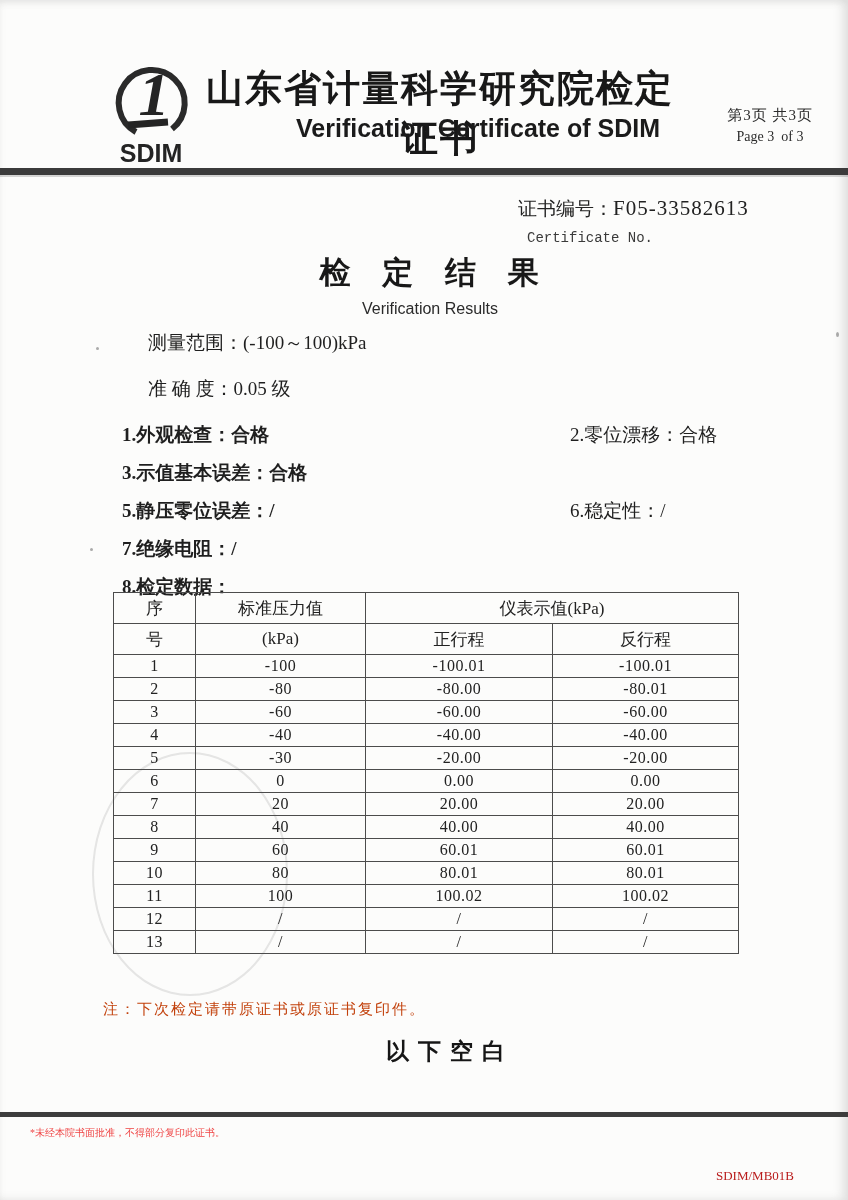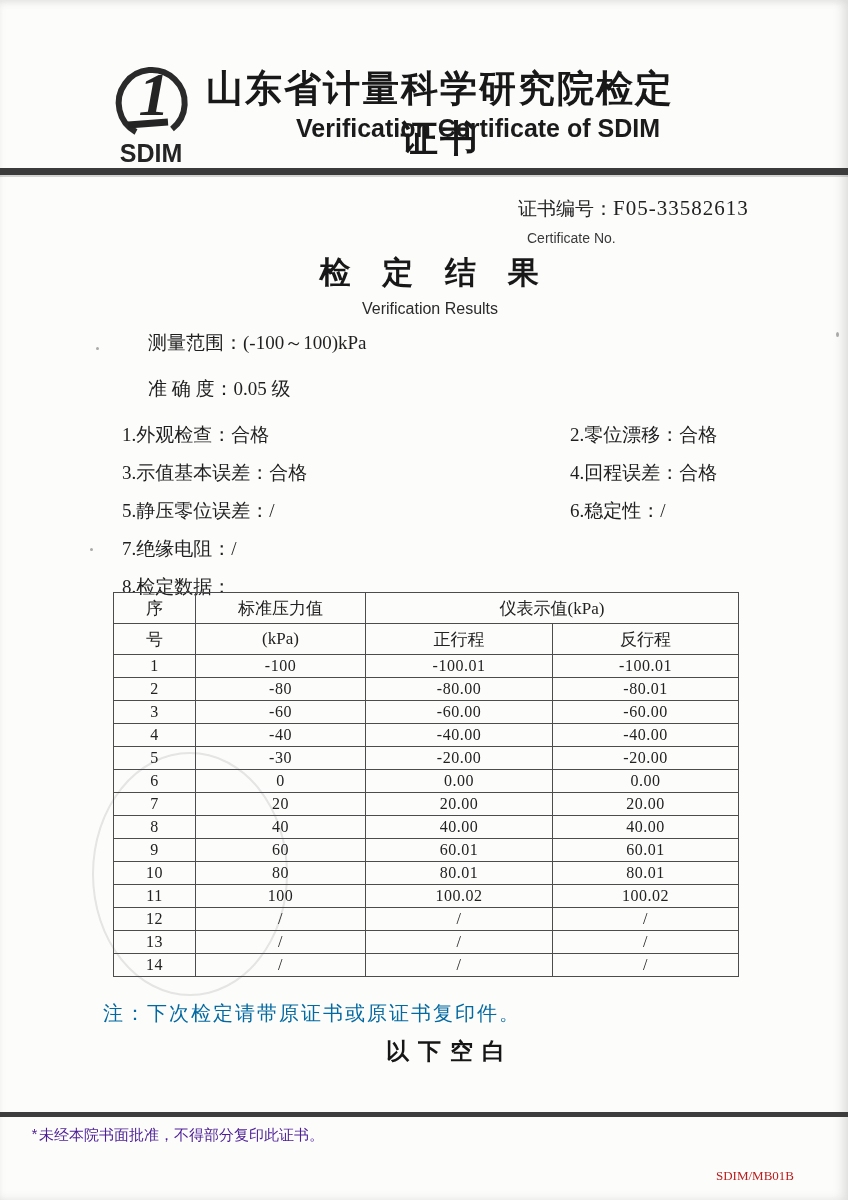--- a/index.html
+++ b/index.html
@@ -26,56 +26,56 @@
     font-family:"Liberation Sans","DejaVu Sans",sans-serif;color:#1b1b1b;
   }
   .page-info{position:absolute;left:700px;top:106px;width:140px;text-align:center;color:#2c2c2c;}
   .page-zh{font-size:15px;letter-spacing:1px;}
   .page-en{font-size:14px;margin-top:4px;white-space:pre;}
   .rule-top{position:absolute;left:0;top:168px;width:848px;height:7px;background:#3b3b3b;box-shadow:0 2px 0 rgba(90,90,90,.25);}
   
   .cert-line{position:absolute;left:518px;top:196px;font-size:19px;color:#222;}
   .cert-line .num{font-size:21px;letter-spacing:1px;}
   .cert-sub{position:absolute;left:527px;top:230px;font-size:14px;color:#3a3a3a;
-    font-family:Liberation Sans, sans-serif;}
+    font-family:Liberation Mono, monospace;}
   
   .sec-title{position:absolute;left:0;top:252px;width:870px;text-align:center;
     font-size:31px;font-weight:bold;letter-spacing:12px;color:#181818;}
   .sec-sub{position:absolute;left:0;top:300px;width:860px;text-align:center;font-size:16px;color:#2a2a2a;
     font-family:"Liberation Sans","DejaVu Sans",sans-serif;}
   
   .param-range{position:absolute;left:148px;top:330px;font-size:19px;}
   .param-acc{position:absolute;left:148px;top:376px;font-size:19px;}
   
   .items{position:absolute;left:122px;top:422px;width:660px;}
   .item-row{display:flex;height:38px;align-items:flex-start;}
   .item-cell{font-size:19px;color:#1f1f1f;}
-  .item-left{width:448px;}
+  .item-left{width:448px;font-weight:bold;}
   .item-right{width:212px;}
   
   .stamp{position:absolute;left:92px;top:752px;width:192px;height:240px;border:2px solid rgba(160,160,160,0.25);
     border-radius:50%;}
   table.data{
     position:absolute;left:113px;top:592px;width:625px;
     border-collapse:collapse;table-layout:fixed;
     font-size:16px;color:#222;background:transparent;
   }
   table.data th,table.data td{
     border:1.6px solid #4c4c4c;text-align:center;vertical-align:middle;
     padding:0;font-weight:normal;background:transparent;
   }
   table.data th{height:30px;font-size:17px;}
   table.data td{height:22px;letter-spacing:0.5px;}
   col.c-no{width:82px;} col.c-std{width:170px;} col.c-fwd{width:187px;} col.c-rev{width:186px;}
   
-  .note{position:absolute;left:103px;top:1000px;font-size:20px;letter-spacing:2px;color:#0369a1;}
+  .note{position:absolute;left:103px;top:1000px;font-size:15px;letter-spacing:2px;color:#c2410c;}
   .blank-marker{position:absolute;left:0;top:1036px;width:900px;text-align:center;
     font-size:23px;font-weight:bold;letter-spacing:9px;color:#161616;}
   .rule-bottom{position:absolute;left:0;top:1112px;width:848px;height:5px;background:#3d3d3d;}
-  .foot1{position:absolute;left:30px;top:1126px;font-size:15px;color:#4c1d95;font-family:Liberation Mono, monospace;}
+  .foot1{position:absolute;left:30px;top:1126px;font-size:10px;color:#ef4444;}
   .foot2{position:absolute;left:30px;top:1148px;font-size:15px;color:#2a2a2a;}
   .form-code{position:absolute;left:716px;top:1168px;font-size:13px;color:#b91c1c;}
   
   .speck{position:absolute;background:rgba(90,90,90,.5);border-radius:50%;}
 </style>
 </head>
 <body>
 
 <div class="page">
 
@@ -84,20 +84,24 @@
       <path d="M 38 74 A 33 33 0 1 1 74 71" fill="none" stroke="#2a2a2a" stroke-width="6"></path>
       <text x="56" y="57" text-anchor="middle" font-family="Liberation Serif, DejaVu Serif, serif" font-size="62" font-weight="bold" font-style="italic" fill="#242424">1</text>
       <rect x="30" y="62" width="40" height="7" fill="#242424" transform="rotate(-4 50 65)"></rect>
       <text x="53" y="104" text-anchor="middle" font-family="Liberation Sans, DejaVu Sans, sans-serif" font-size="25" font-weight="bold" fill="#242424" letter-spacing="0">SDIM</text>
     </svg>
   </div>
 
   <div class="title-zh">山东省计量科学研究院检定证书</div>
   <div class="title-en">Verification Certificate of SDIM</div>
 
+  <div class="page-info">
+    <div class="page-zh">第3页 共3页</div>
+    <div class="page-en">Page 3  of 3</div>
+  </div>
 
   <div class="rule-top"></div>
 
   <div class="cert-line">
     <span>证书编号：</span><span class="num">F05-33582613</span>
   </div>
   <div class="cert-sub">Certificate No.</div>
 
   <div class="sec-title">检 定 结 果</div>
   <div class="sec-sub">Verification Results</div>
@@ -114,23 +118,20 @@
       <div class="item-cell item-left">
         <span>1.外观检查：</span><span>合格</span>
       </div>
       <div class="item-cell item-right">
         <span>2.零位漂移：</span><span>合格</span>
       </div>
     </div>
     <div class="item-row">
       <div class="item-cell item-left">
         <span>3.示值基本误差：</span><span>合格</span>
-      </div>
-      <div class="item-cell item-right">
-        <span>4.回程误差：</span><span>合格</span>
       </div>
     </div>
     <div class="item-row">
       <div class="item-cell item-left">
         <span>5.静压零位误差：</span><span>/</span>
       </div>
       <div class="item-cell item-right">
         <span>6.稳定性：</span><span>/</span>
       </div>
     </div>
@@ -240,26 +241,20 @@
           <td>/</td>
           <td>/</td>
           <td>/</td>
         </tr>
         <tr>
           <td>13</td>
           <td>/</td>
           <td>/</td>
           <td>/</td>
         </tr>
-        <tr>
-          <td>14</td>
-          <td>/</td>
-          <td>/</td>
-          <td>/</td>
-        </tr>
       </tbody>
   </table>
 
   <div class="note">注：下次检定请带原证书或原证书复印件。</div>
   <div class="blank-marker">以下空白</div>
 
   <div class="rule-bottom"></div>
   <div class="foot1">*未经本院书面批准，不得部分复印此证书。</div>
   <div class="form-code">SDIM/MB01B</div>
 

